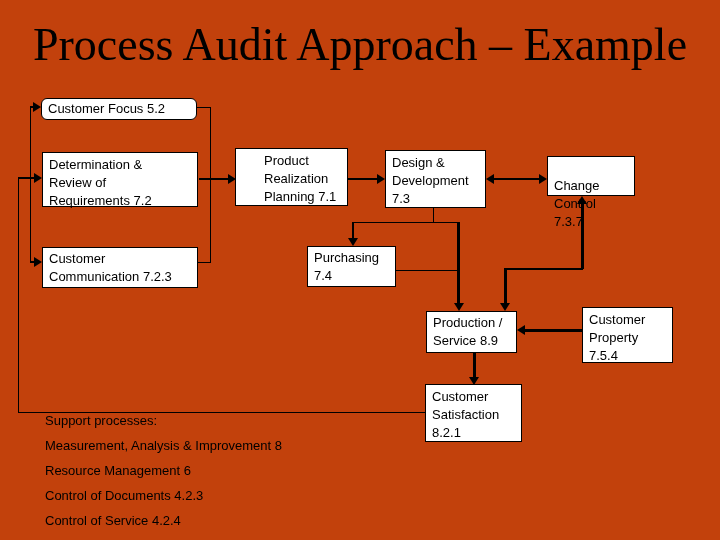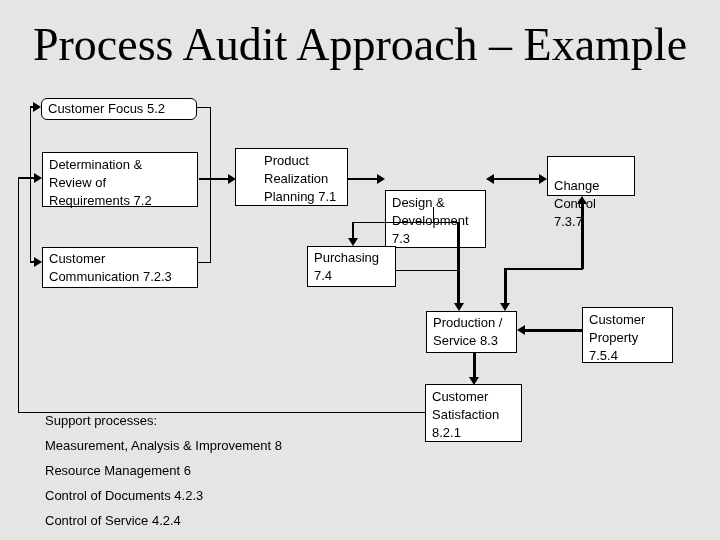--- a/index.html
+++ b/index.html
@@ -1,17 +1,17 @@
 <!DOCTYPE html>
 <html><head>
 <meta charset="utf-8">
 <style>
   html,body { margin:0; padding:0; background:#fff; }
   .stage {
-    position:relative; width:720px; height:540px; background:#e5e5e5;
+    position:relative; width:720px; height:540px; background:#c2410c;
     font-family:"Liberation Sans", sans-serif; color:#000; overflow:hidden;
   }
   .slide-title {
     position:absolute; left:0; top:18px; width:720px; text-align:center;
     font-family:"Liberation Serif", serif; font-size:46px; font-weight:400;
     color:#000; white-space:nowrap;
   }
   .box {
     position:absolute; box-sizing:border-box; background:#fff;
     border:1px solid #000; padding:3px 6px; font-size:13px; line-height:18px;
@@ -35,31 +35,31 @@
 
   <div class="slide-title">Process Audit Approach – Example</div>
 
   <div class="box" style="left:41px; top:98px; width:156px; height:22px; padding-top:1px;border-radius:6px;">Customer Focus 5.2</div>
   <div class="box" style="left:42px; top:152px; width:156px; height:55px;">Determination &amp;
 Review of
 Requirements 7.2</div>
   <div class="box" style="left:235px; top:148px; width:113px; height:58px;padding-left:28px;">Product
 Realization
 Planning 7.1</div>
-  <div class="box" style="left:385px; top:150px; width:101px; height:58px;margin-top:40px;">Design &amp;
+  <div class="box" style="left:385px; top:150px; width:101px; height:58px;">Design &amp;
 Development
 7.3</div>
   <div class="box" style="left:547px; top:156px; width:88px; height:40px; padding-top:20px;">Change
 Control 7.3.7</div>
   <div class="box" style="left:42px; top:247px; width:156px; height:41px; padding-top:2px;">Customer
 Communication 7.2.3</div>
   <div class="box" style="left:307px; top:246px; width:89px; height:41px; padding-top:2px;">Purchasing
 7.4</div>
   <div class="box" style="left:426px; top:311px; width:91px; height:42px; padding-top:2px;">Production /
-Service 8.3</div>
+Service 8.9</div>
   <div class="box" style="left:582px; top:307px; width:91px; height:56px;">Customer
 Property
 7.5.4</div>
   <div class="box" style="left:425px; top:384px; width:97px; height:58px;">Customer
 Satisfaction
 8.2.1</div>
 
   <div class="ln" style="left:18px; top:178px; width:1px; height:235px;"></div>
   <div class="ln" style="left:18px; top:412px; width:407px; height:1px;"></div>
   <div class="ln" style="left:30px; top:107px; width:1px; height:155px;"></div>

